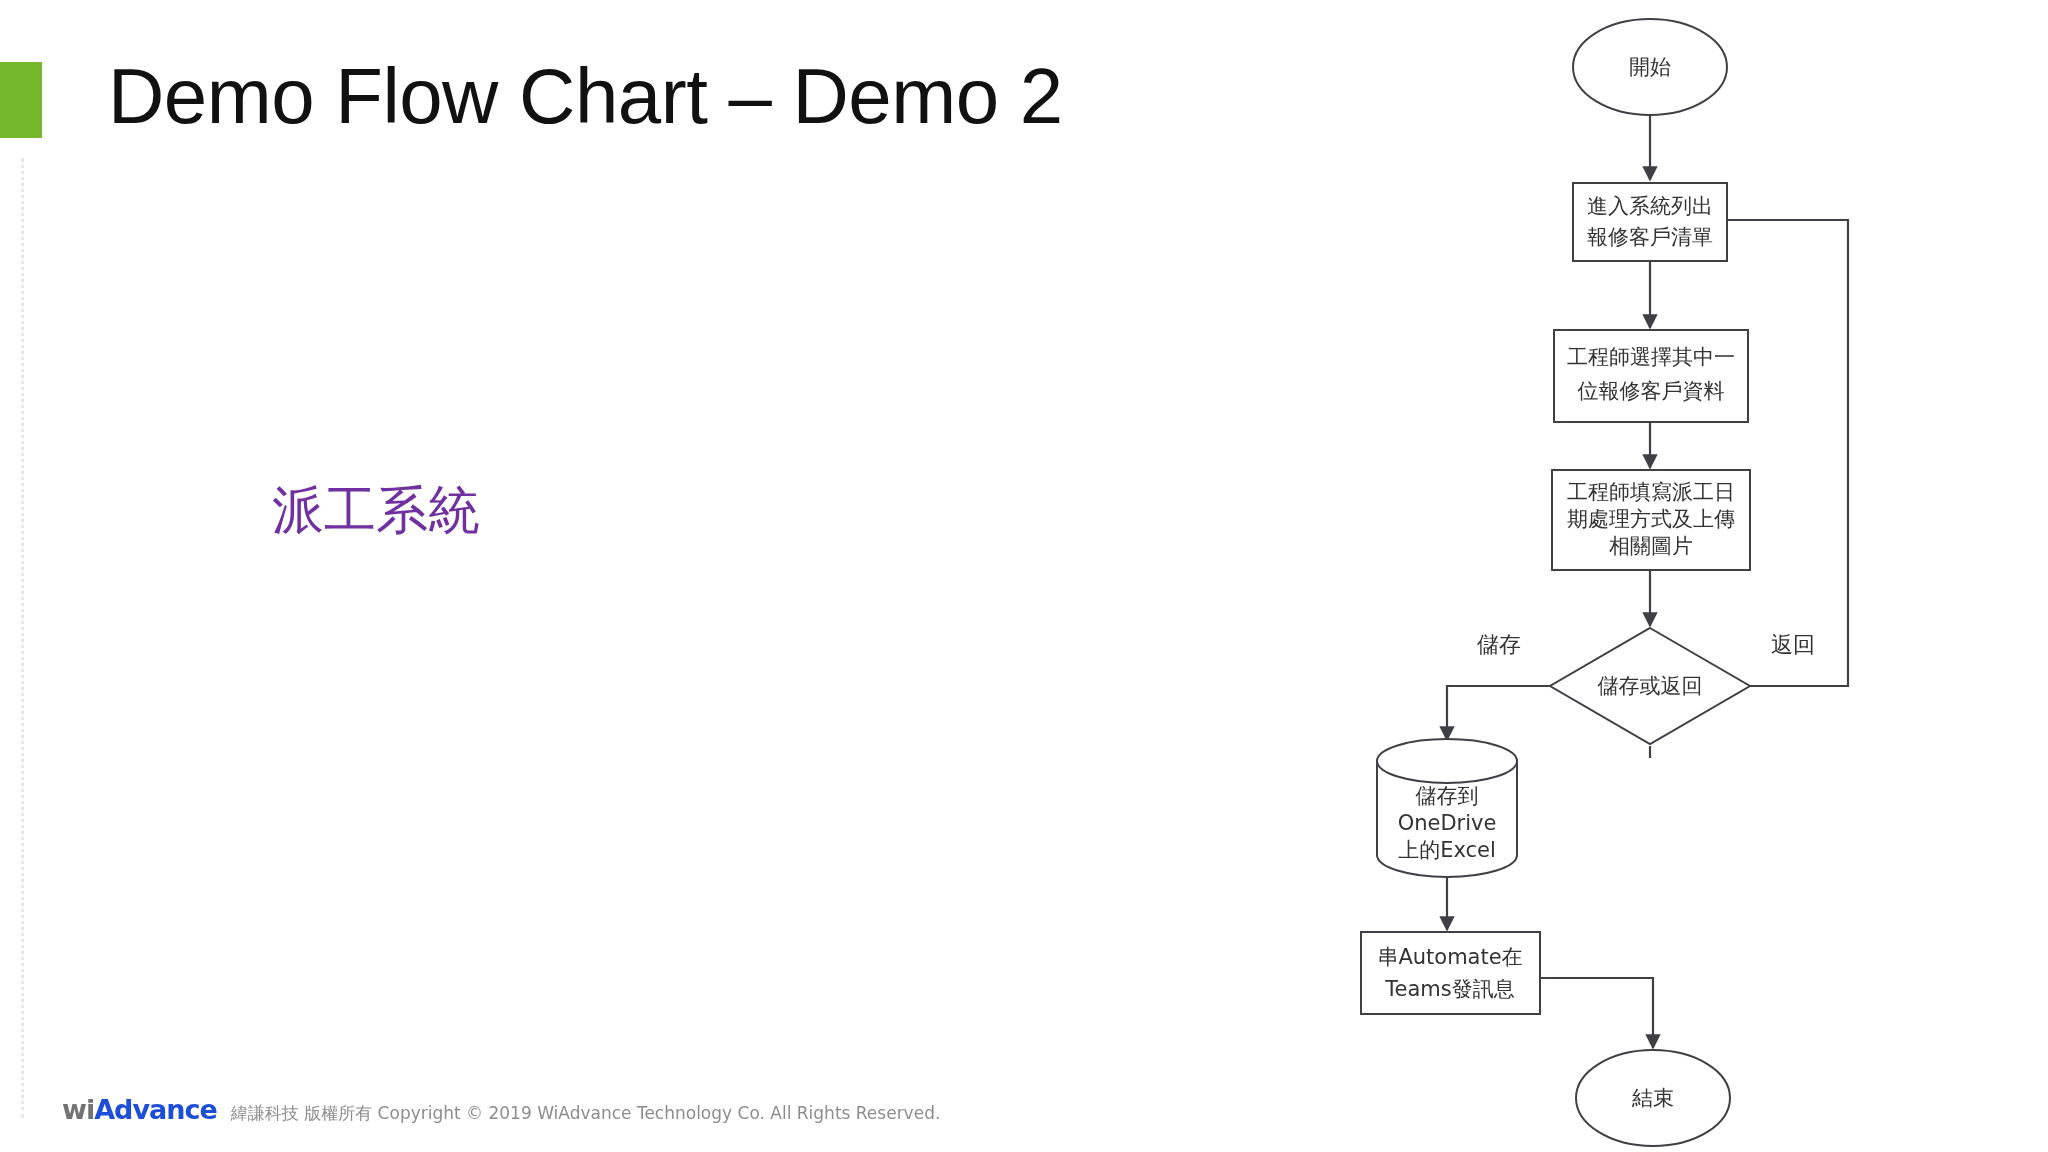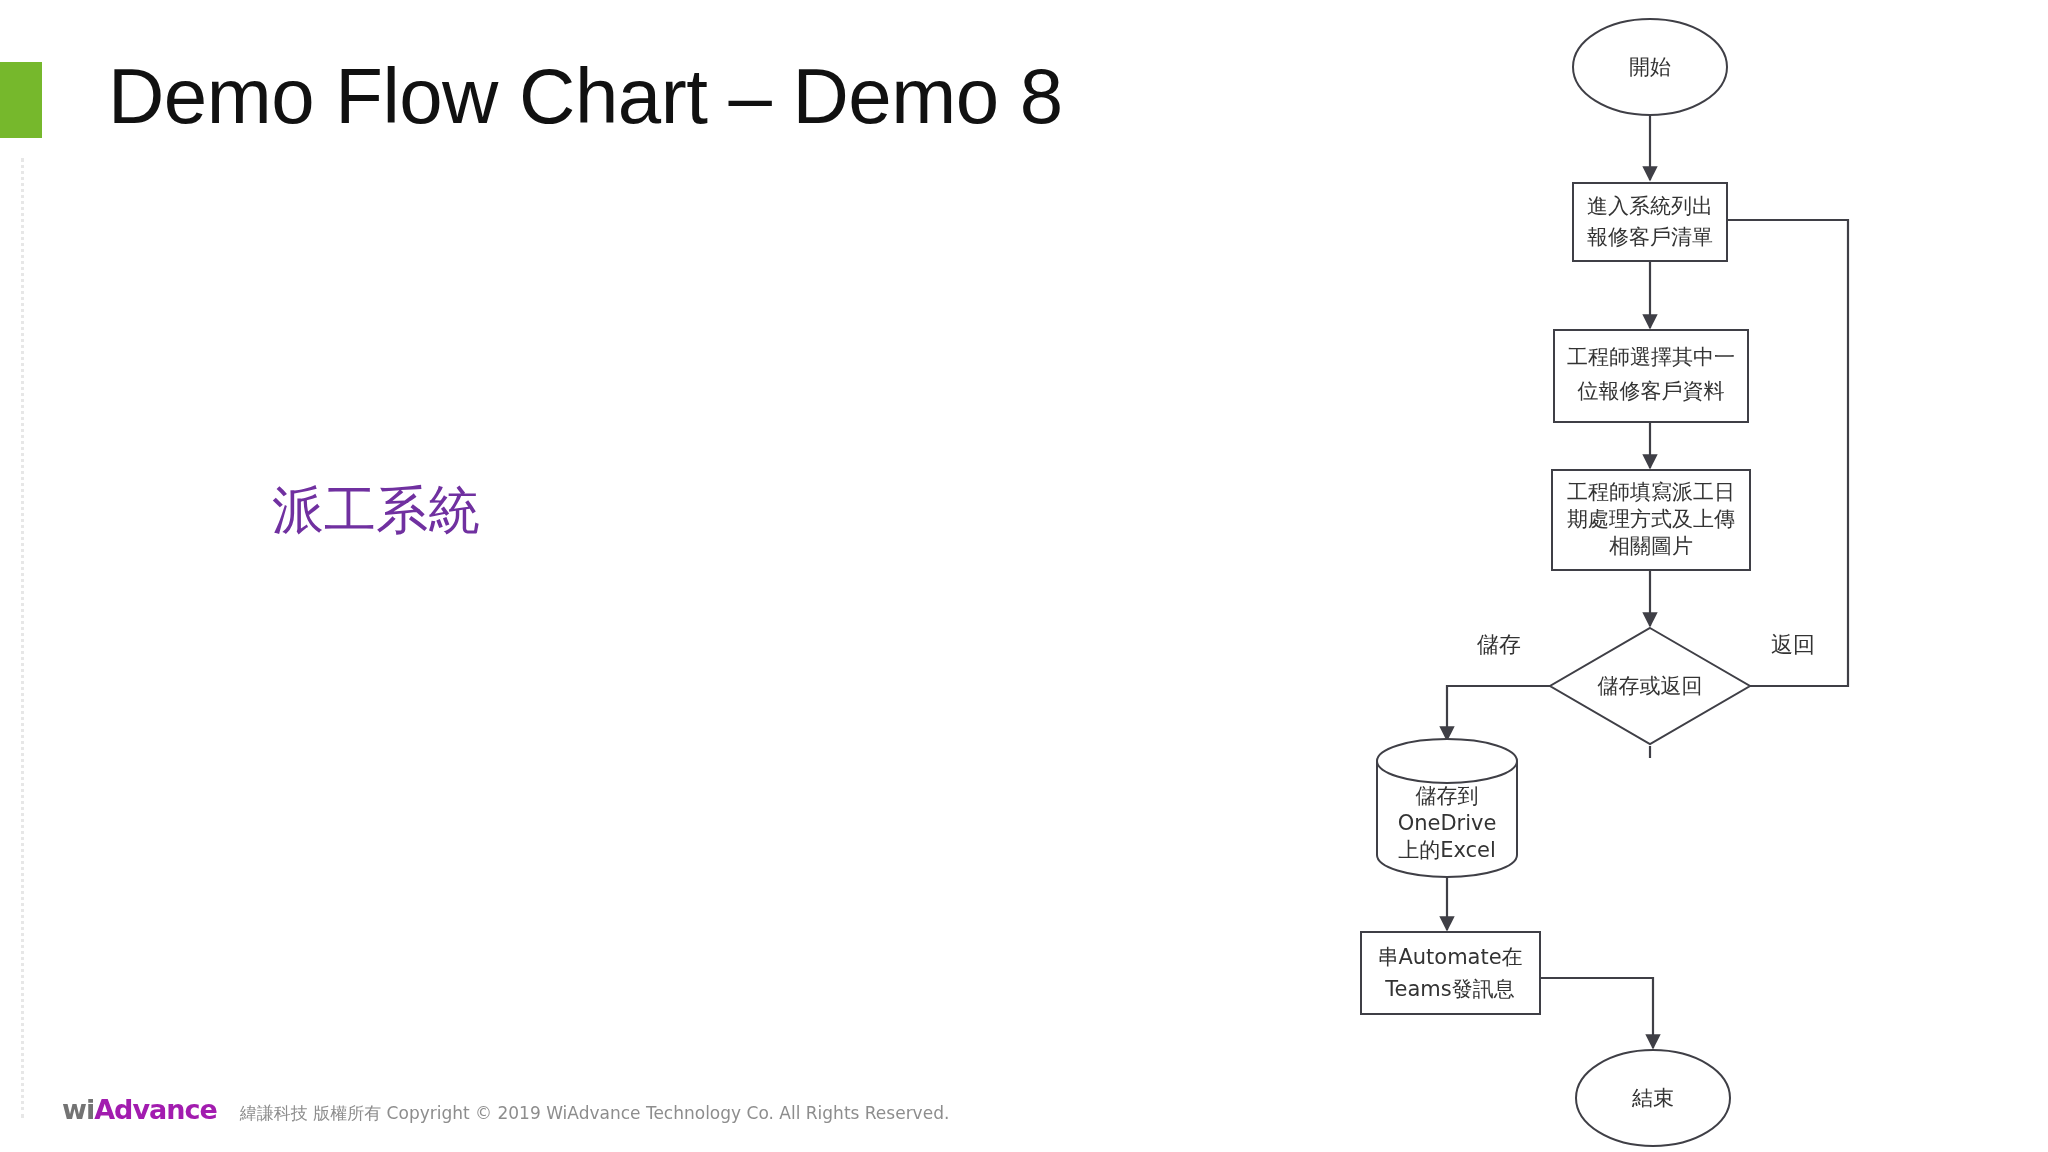--- a/index.html
+++ b/index.html
@@ -76,27 +76,26 @@
     gap: 14px;
   }
   .brand-logo {
     font-size: 27px;
     font-weight: 700;
     letter-spacing: -1px;
     white-space: nowrap;
     font-family: "DejaVu Sans", "Liberation Sans", sans-serif;
   }
   .brand-logo .wi { color: #737373; }
-  .brand-logo .advance { color: #a21caf; }
+  .brand-logo .advance { color: #1d4ed8; }
   .copyright {
     font-size: 17px;
     color: #8d8d8d;
     white-space: nowrap;
     font-family: "DejaVu Sans", "Liberation Sans", sans-serif;
-    margin-left: 9px;
   }
 
   
   .flow-canvas {
     position: absolute;
     left: 0;
     top: 0;
     width: 2048px;
     height: 1152px;
     margin-left: 36px;
@@ -133,21 +132,21 @@
   }
 </style>
 </head>
 <body>
 
 <div class="slide">
 
   <div class="accent-bar"></div>
   <div class="left-dotted-rule"></div>
 
-  <div class="slide-title">Demo Flow Chart – Demo 8</div>
+  <div class="slide-title">Demo Flow Chart – Demo 2</div>
 
   <div class="subject-label">派工系統</div>
 
   <div class="flow-canvas">
     <svg width="2048" height="1152" viewBox="0 0 2048 1152" xmlns="http://www.w3.org/2000/svg">
       <defs>
         <marker id="arrow" viewBox="0 0 10 10" refX="9" refY="5" markerWidth="7" markerHeight="7" orient="auto-start-reverse">
           <path d="M 0 0 L 10 5 L 0 10 z" fill="#3f3f46"></path>
         </marker>
       </defs>

